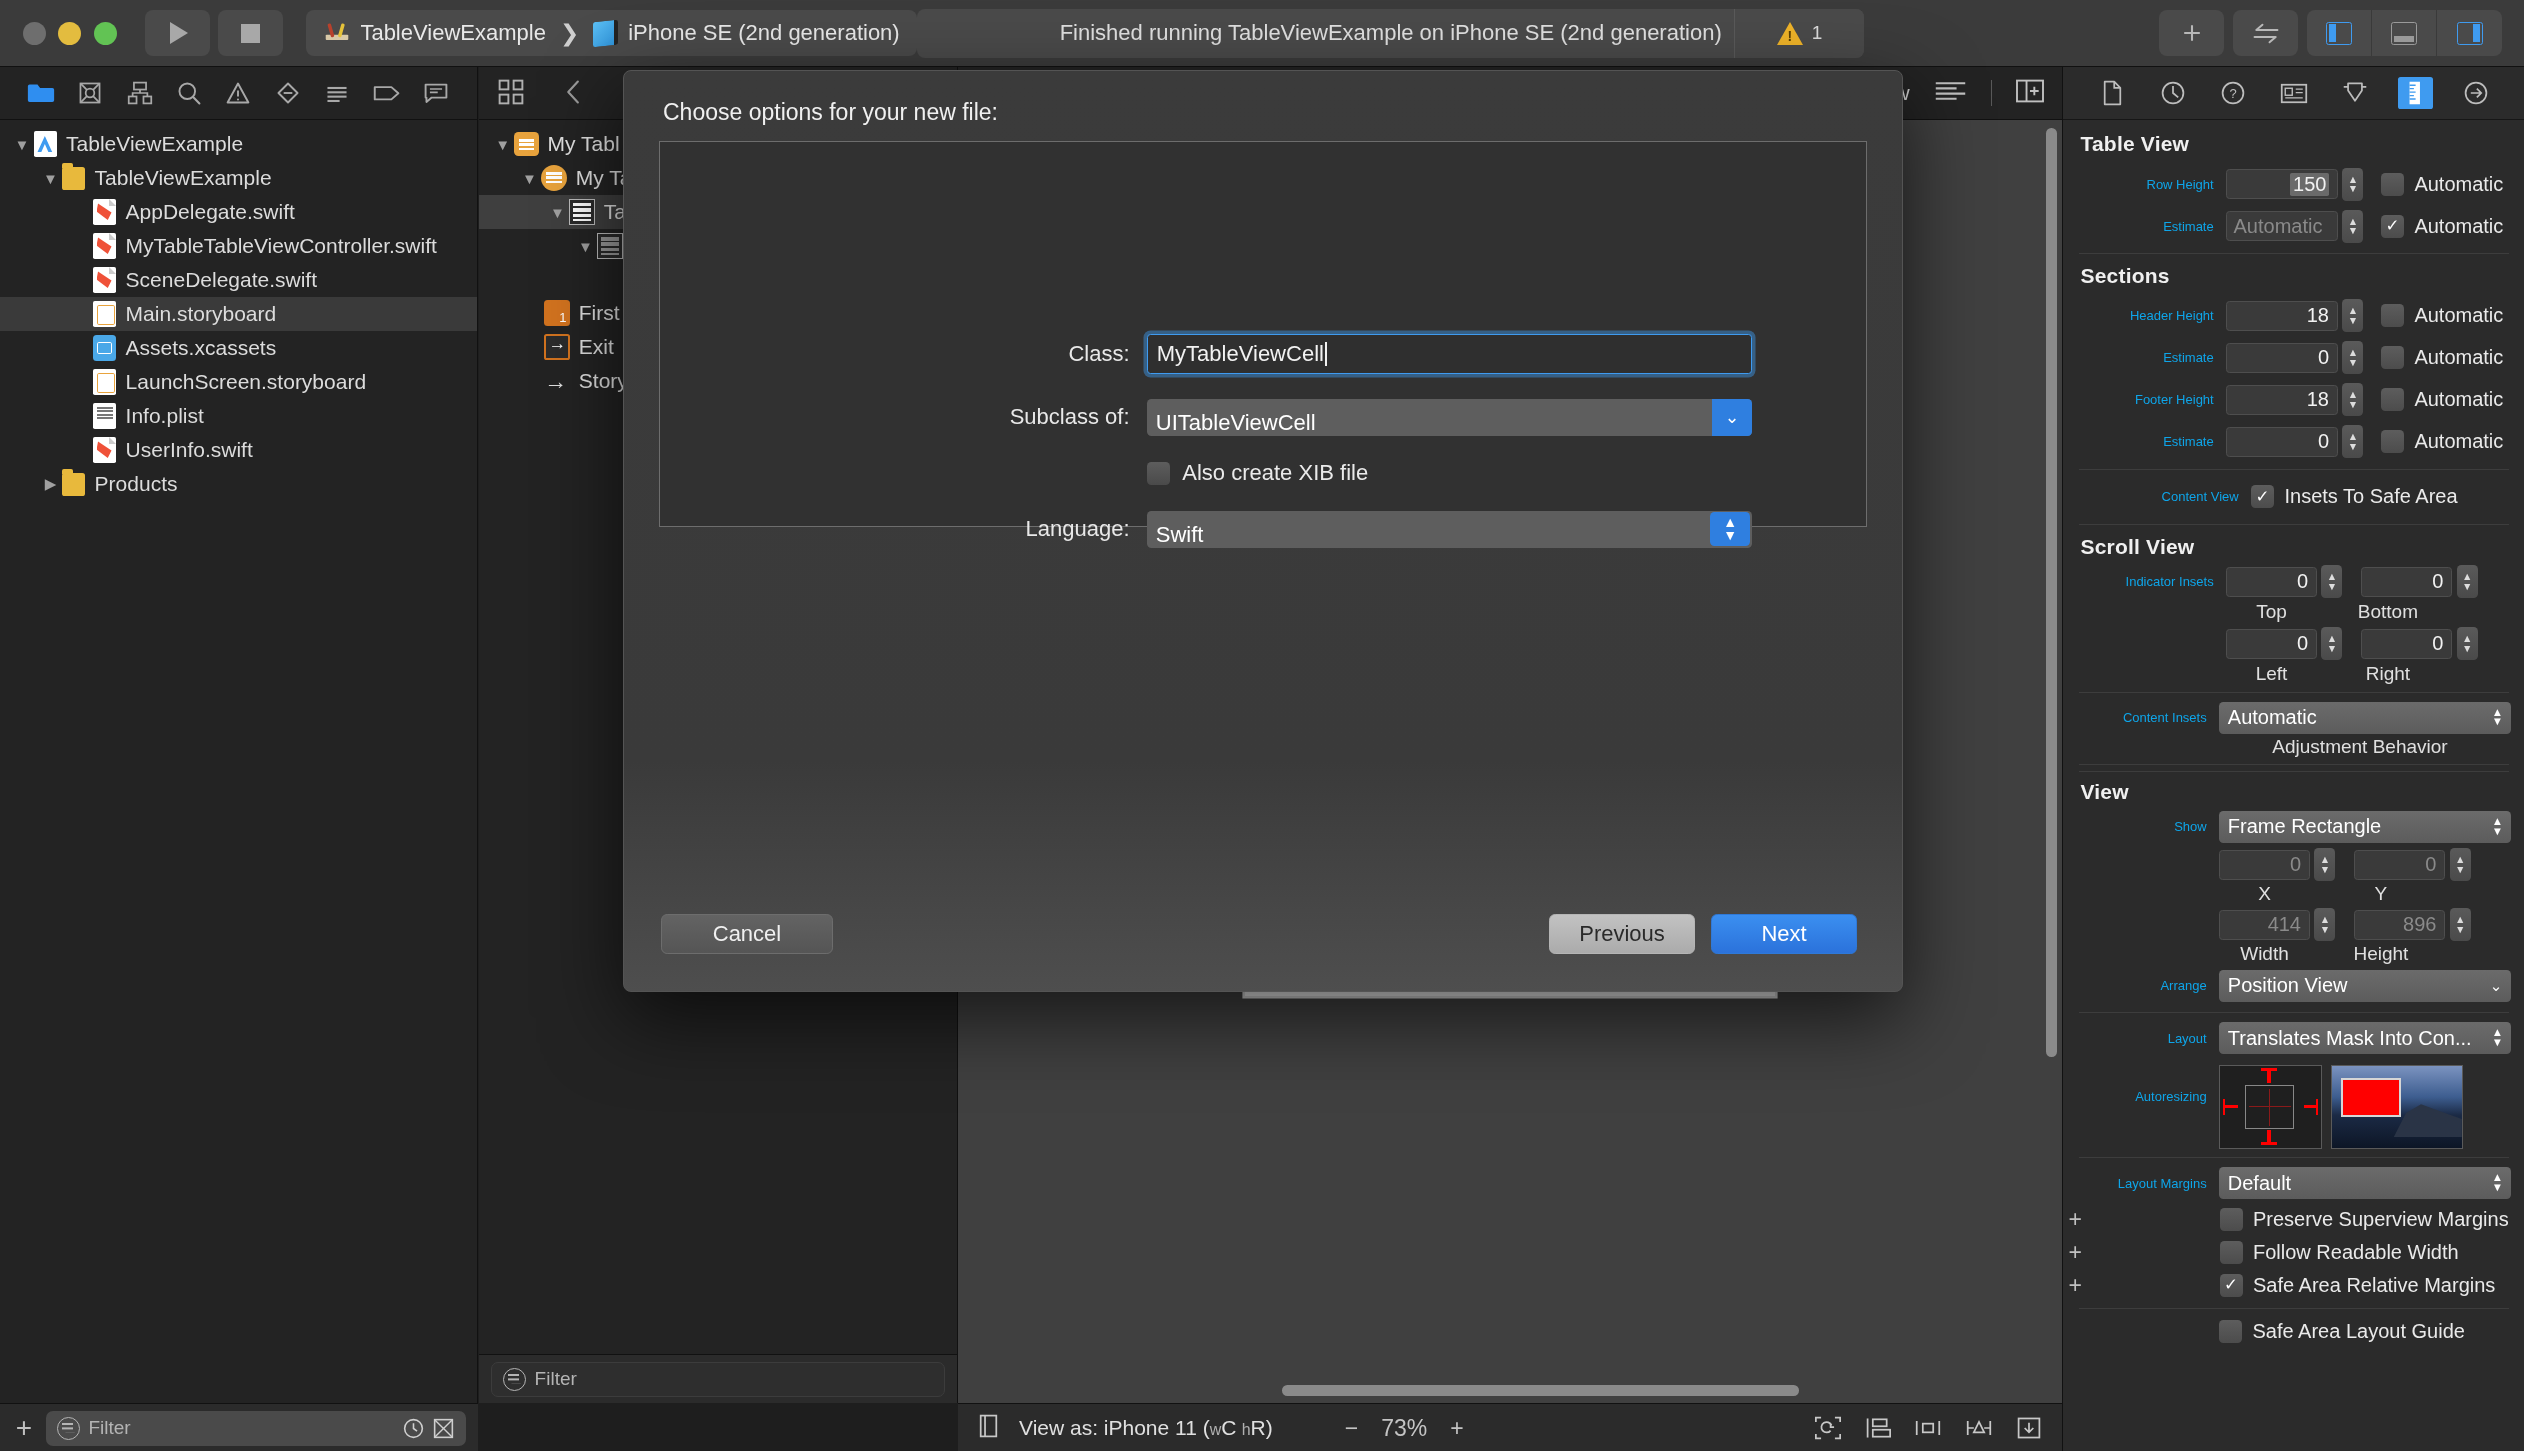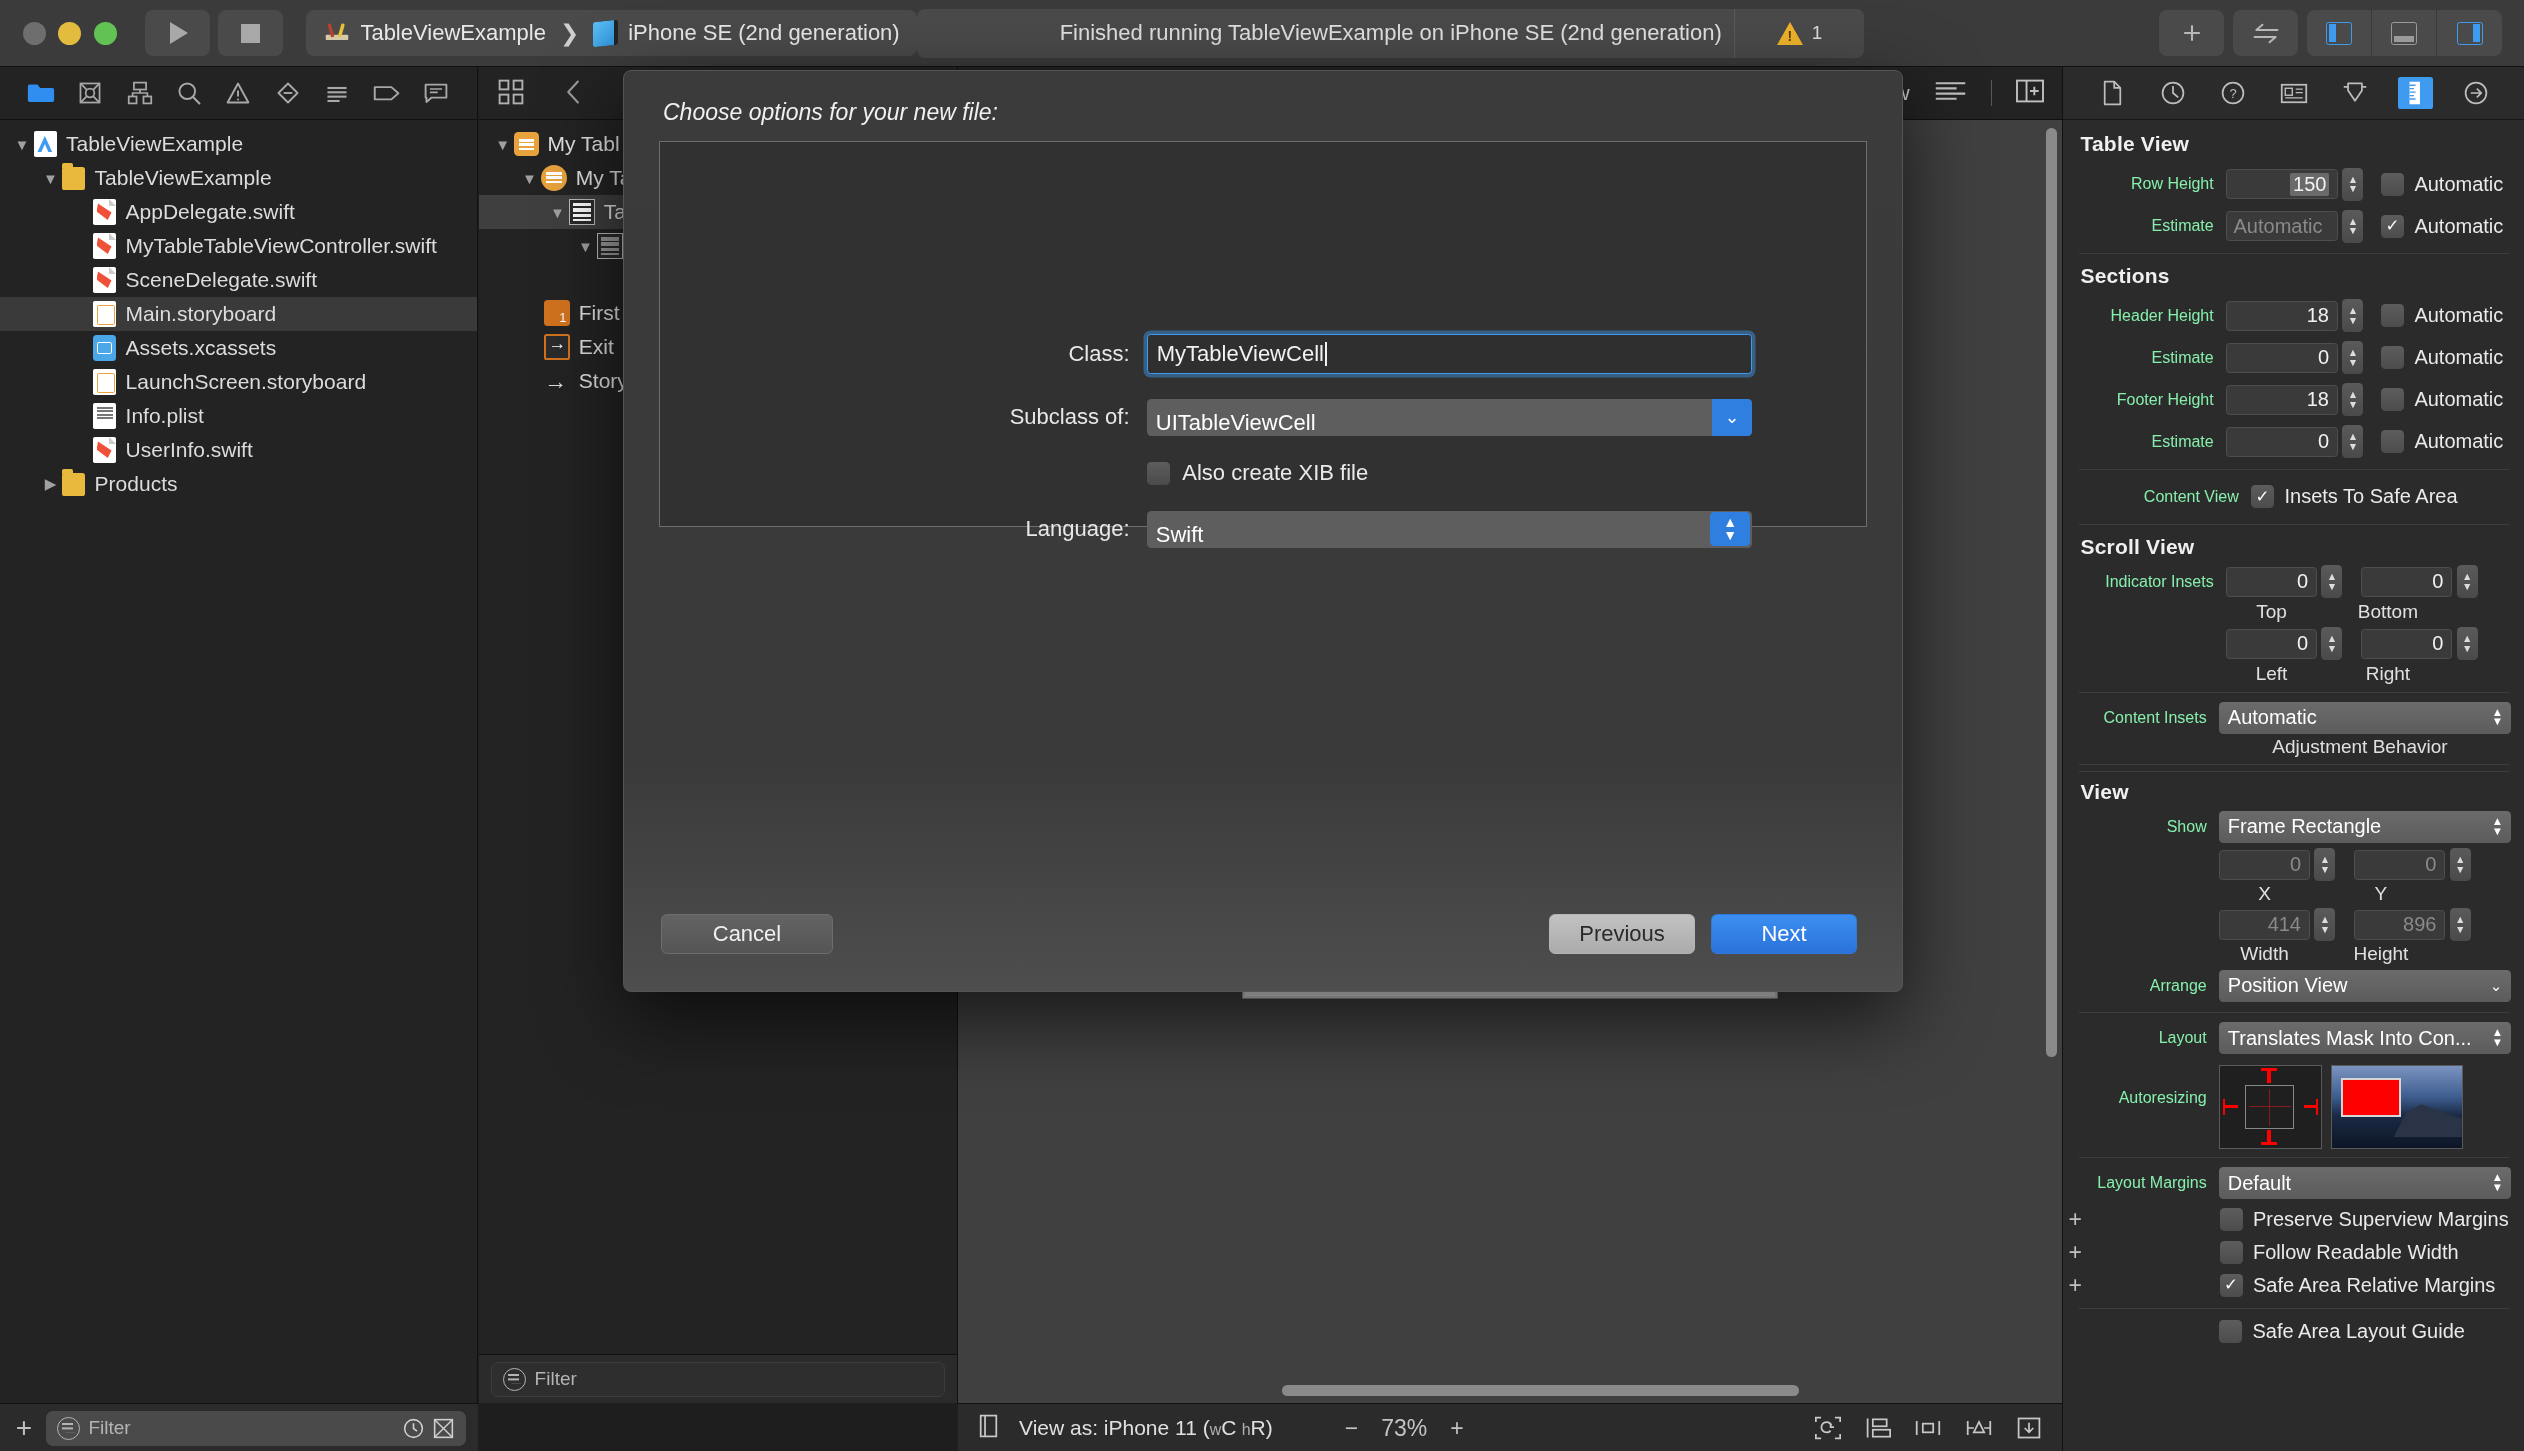--- a/index.html
+++ b/index.html
@@ -214,21 +214,21 @@
     background: #2b2b2b; border-left: 0.9px solid #111; overflow: hidden;
   }
   .insp-tabs {
     height: 53px; display:flex; align-items:center; justify-content: space-around;
     padding: 0 19px; border-bottom: 0.9px solid #161616; background:#2b2b2b;
   }
   .insp-tab { width: 35px; height: 32px; display:flex;align-items:center;justify-content:center;}
   .insp-tab.active { background:#3f9bf0; border-radius:2.6px;}
   .sec-title { color: #f0f0f0; font-size: 21px; font-weight: bold; padding: 12.3px 0 7px 17.5px; letter-spacing:0.2px;}
   .irow { display: flex; align-items: center; height: 42px; padding-right: 14px; }
-  .ilabel { color: #86efac; font-size: 16px; text-align: right; width: 163px; flex: 0 0 163px; padding-right: 12.3px; }
+  .ilabel { color: #0ea5e9; font-size: 13px; text-align: right; width: 163px; flex: 0 0 163px; padding-right: 12.3px; }
   .num-field {
     height: 30px; background: #3a3a3a; border: 0.9px solid #4e4e4e; border-radius: 3.5px;
     color: #f2f2f2; font-size: 20px; display: flex; align-items: center; justify-content: flex-end;
     padding-right: 8px; width: 112px; flex: 0 0 112px;
   }
   .num-field.ph { color: #8a8a8a; }
   .num-field .hl { background: #6a6a6a; padding: 0 2.6px; border-radius:1.8px;}
   .stepper {
     width: 21px; height: 33px; background: linear-gradient(#5a5a5a,#4a4a4a); border-radius: 4.4px;
     margin-left: 4.4px; flex:0 0 21px; display:flex;flex-direction:column;align-items:center;justify-content:center; color:#ddd; font-size:10.5px; line-height:9.6px;
@@ -264,21 +264,21 @@
   
   .modal-shadow {
     position: absolute; left: 623px; top: 70px; width: 1280px; height: 922px;
     border-radius: 8px; box-shadow: 0 26px 79px rgba(0,0,0,.65);
   }
   .modal {
     position: absolute; left: 623px; top: 70px; width: 1280px; height: 922px;
     background: linear-gradient(180deg, #3b3b3b 0%, #3a3a3a 75%, #4e4e4e 100%);
     border-radius: 8px; border: 0.9px solid #545454; overflow: hidden;
   }
-  .modal-title { color: #f0f0f0; font-size: 23px; padding: 28px 12px 0 39px; font-style: italic; }
+  .modal-title { color: #f0f0f0; font-size: 23px; padding: 28px 12px 0 39px; }
   .modal-body {
     position:absolute; left: 35px; top: 70px; right: 35px; height: 386px;
     background: #313131; border: 0.9px solid #6d6d6d;
   }
   .form { position: absolute; left: 0; right: 0; top: 263px; }
   .frow { display: flex; align-items: center; margin-bottom: 24.5px; }
   .flabel { width: 523px; flex: 0 0 523px; text-align: right; padding-right: 17.5px; color: #e8e8e8; font-size: 22px; }
   .text-input {
     width: 605px; height: 40px; background: #2f2f2f; border: 1.8px solid #3f9bf0;
     border-radius: 3.5px; box-shadow: 0 0 0 3.5px rgba(63,155,240,.45);

